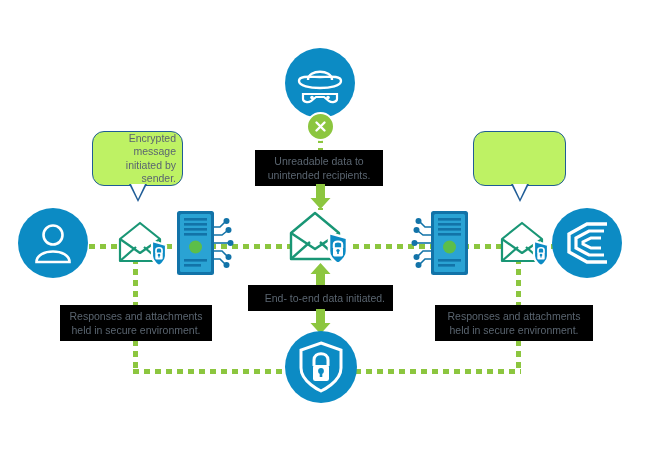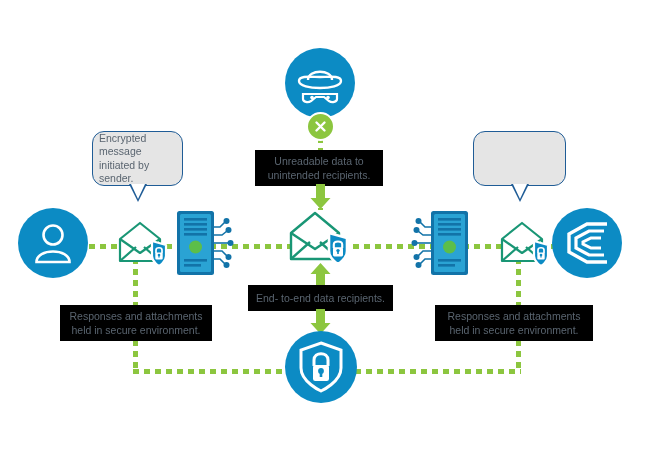--- a/index.html
+++ b/index.html
@@ -7,23 +7,23 @@
        font-family:"Liberation Sans","DejaVu Sans",sans-serif;}
   #stage{position:relative;width:670px;height:454px;background:#fff;}
 
   .abs{position:absolute;}
 
   
   .circ{border-radius:50%;background:#0c8bc4;display:flex;align-items:center;justify-content:center;}
 
   
   .bubble{
-    position:absolute;background:#e5e5e5;border:1.6px solid #1f5c96;
+    position:absolute;background:#bef264;border:1.6px solid #1f5c96;
     border-radius:12px;color:#5a6570;font-size:10.5px;line-height:13.5px;
-    text-align:left;display:flex;align-items:center;justify-content:center;
+    text-align:right;display:flex;align-items:center;justify-content:center;
     padding:5px 6px;box-sizing:border-box;
   }
   .bubble .tail{
     position:absolute;left:50%;bottom:-17px;margin-left:-9px;width:0;height:0;
     border-left:9px solid transparent;border-right:9px solid transparent;
     border-top:18px solid #1f5c96;
   }
   .bubble .tail-in{
     position:absolute;left:50%;bottom:-14px;margin-left:-7px;width:0;height:0;
     border-left:7px solid transparent;border-right:7px solid transparent;
@@ -223,21 +223,21 @@
       <g fill="none" stroke="#fff" stroke-width="3.2">
         <path d="M40 11 L25 11 L12 18 L12 28 L25 35 L40 35"></path>
       </g>
       <g fill="none" stroke="#fff" stroke-width="3">
         <path d="M37 18 L27 18 L19 22 L19 24 L27 28 L37 28"></path>
       </g>
     </svg>
   </div>
 
   <div class="flatlabel" style="left:248px;top:285px;width:145px;height:26px;">
-    <span>End- to-end data recipients.</span>
+    <span>End- to-end data initiated.</span>
   </div>
 
   <svg class="abs" style="left:310px;top:309px;" width="21" height="26" viewBox="0 0 21 26">
     <path d="M6 0 L6 14 L0.5 14 L10.5 25 L20.5 14 L15 14 L15 0 Z" fill="#8cc63f"></path>
   </svg>
 
   <div class="flatlabel" style="left:60px;top:305px;width:152px;height:36px;">
     <span>Responses and attachments held in secure environment.</span>
   </div>
   <div class="flatlabel" style="left:435px;top:305px;width:158px;height:36px;">

